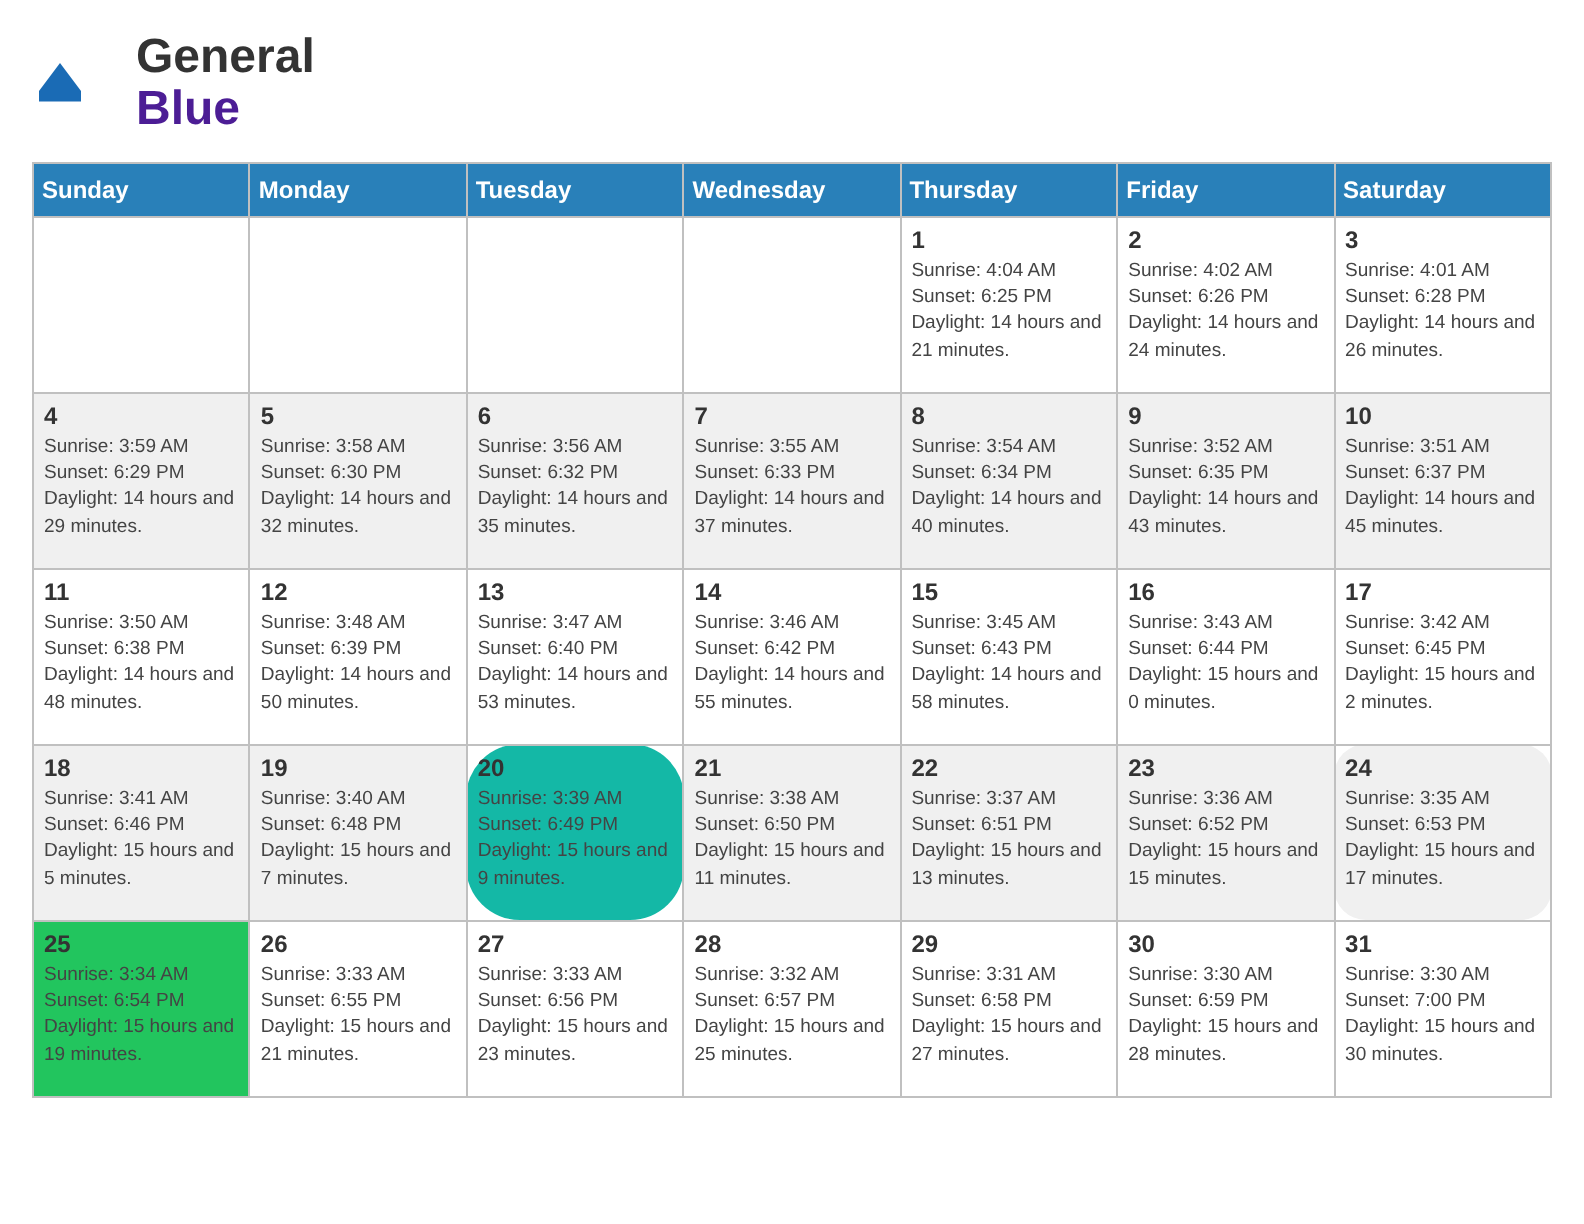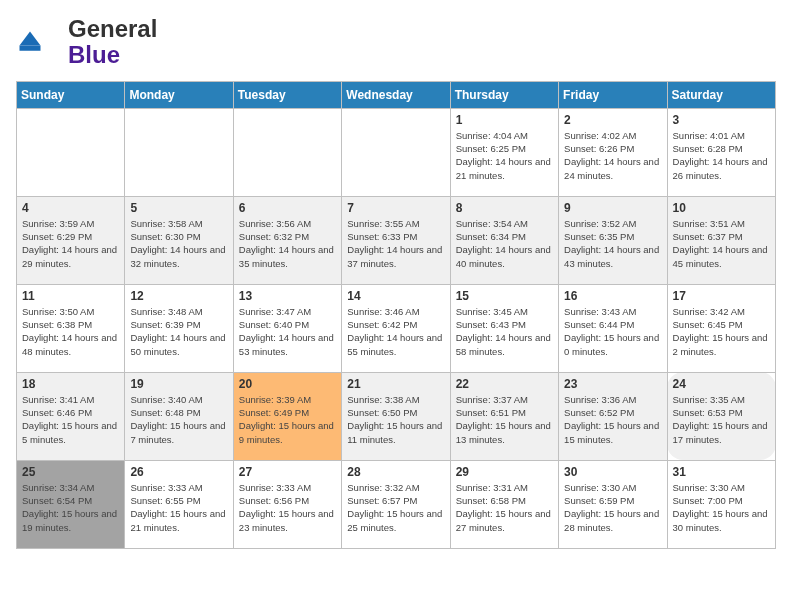--- a/index.html
+++ b/index.html
@@ -256,21 +256,21 @@
 Daylight: 15 hours
 and 5 minutes.</div>
         </td>
         <td style="background: rgb(240, 240, 240);">
           <span class="day-number">19</span>
           <div class="day-info">Sunrise: 3:40 AM
 Sunset: 6:48 PM
 Daylight: 15 hours
 and 7 minutes.</div>
         </td>
-        <td style="background: #fdba74;">
+        <td style="background: #14b8a6; border-radius: 27px;">
           <span class="day-number">20</span>
           <div class="day-info">Sunrise: 3:39 AM
 Sunset: 6:49 PM
 Daylight: 15 hours
 and 9 minutes.</div>
         </td>
         <td style="background: rgb(240, 240, 240);">
           <span class="day-number">21</span>
           <div class="day-info">Sunrise: 3:38 AM
 Sunset: 6:50 PM
@@ -293,21 +293,21 @@
         </td>
         <td style="background: rgb(240, 240, 240); border-radius: 16px;">
           <span class="day-number">24</span>
           <div class="day-info">Sunrise: 3:35 AM
 Sunset: 6:53 PM
 Daylight: 15 hours
 and 17 minutes.</div>
         </td>
       </tr>
       <tr>
-        <td style="background: #a3a3a3;">
+        <td style="background: #22c55e;">
           <span class="day-number">25</span>
           <div class="day-info">Sunrise: 3:34 AM
 Sunset: 6:54 PM
 Daylight: 15 hours
 and 19 minutes.</div>
         </td>
         <td style="background: rgb(255, 255, 255);">
           <span class="day-number">26</span>
           <div class="day-info">Sunrise: 3:33 AM
 Sunset: 6:55 PM

